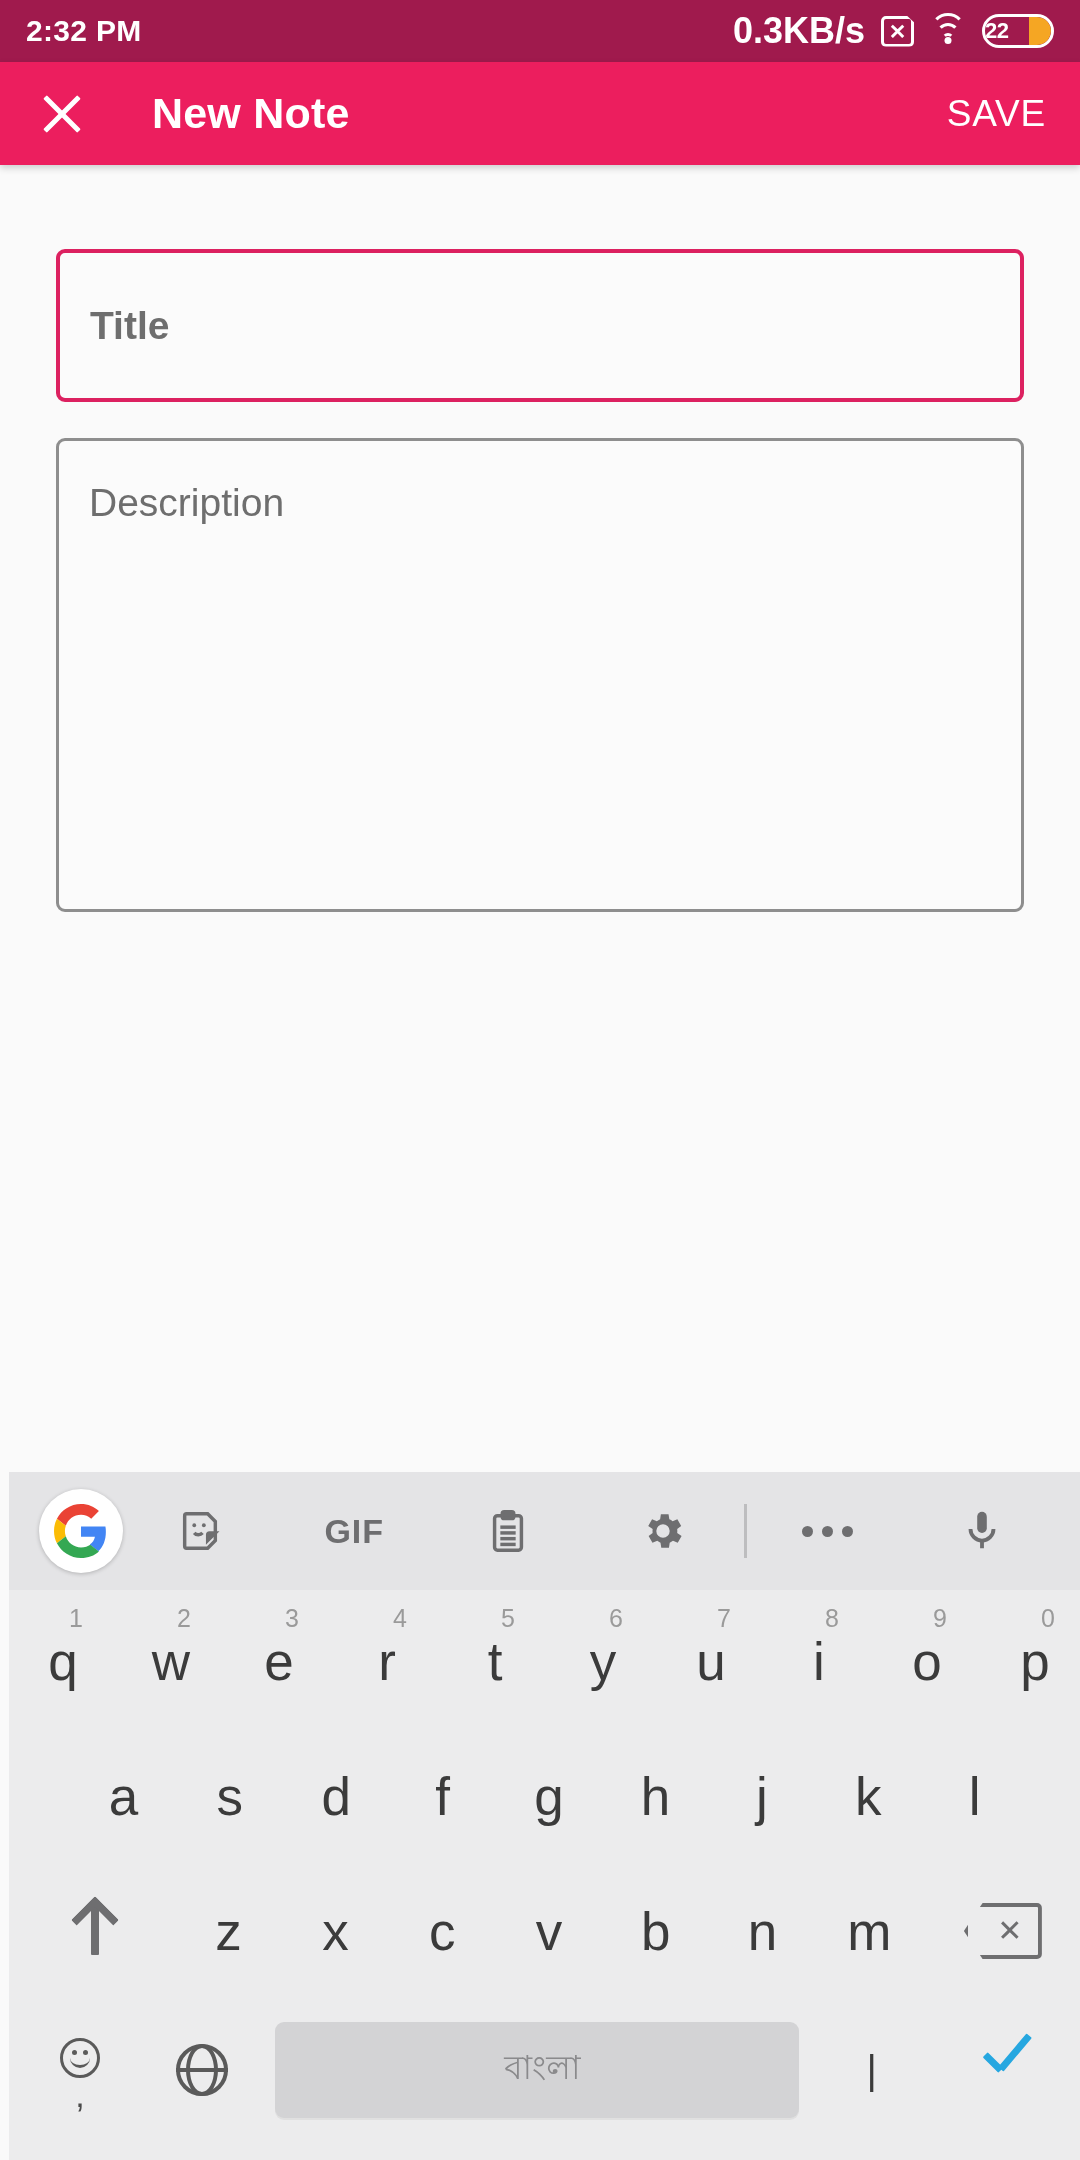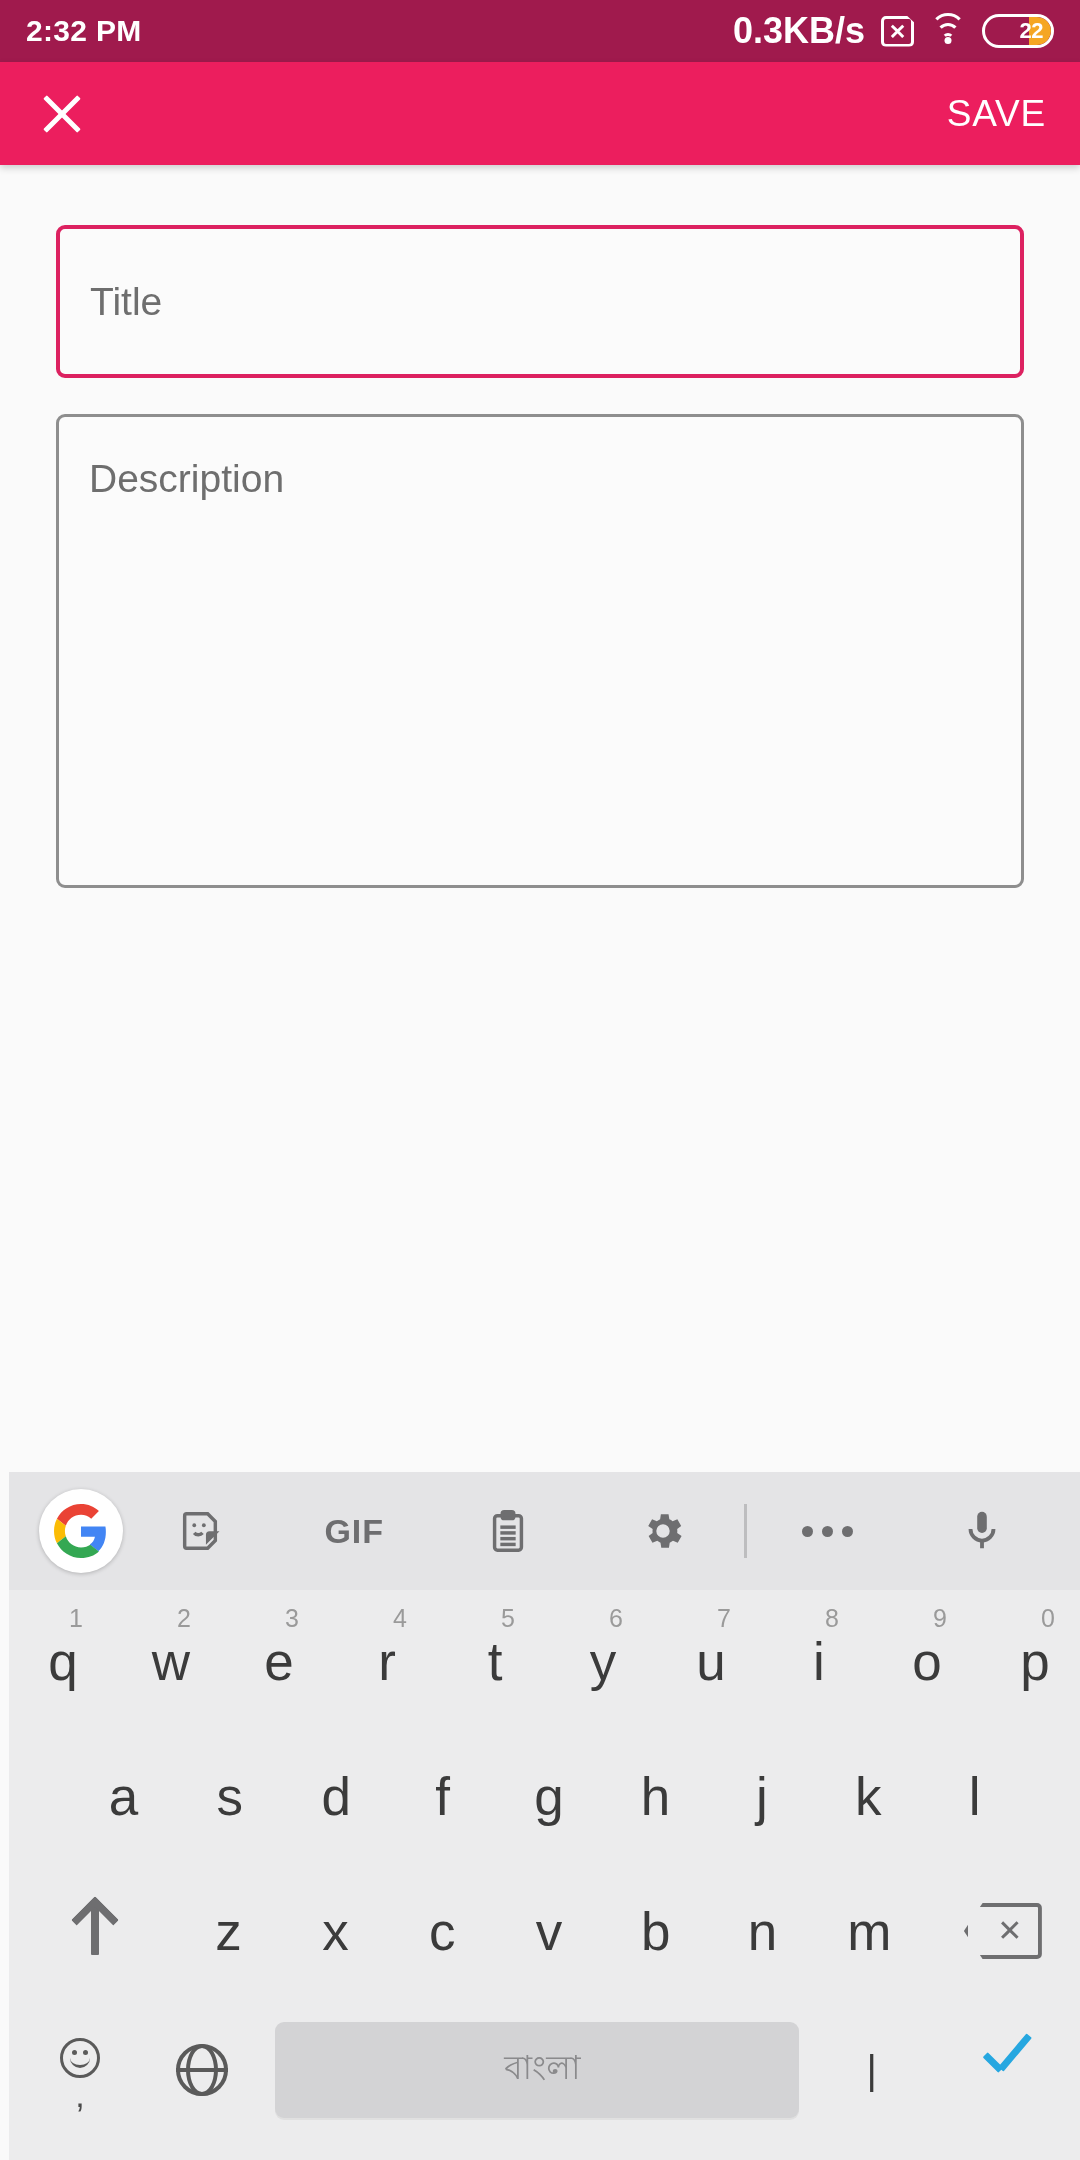--- a/index.html
+++ b/index.html
@@ -47,23 +47,23 @@
   .battery {
     position:relative; width:72px; height:34px;
     border:3px solid #fff; border-radius:17px;
     display:flex; align-items:center; overflow:hidden;
   }
   .battery .lvl {
     position:absolute; right:0; top:0; bottom:0; width:34%;
     background:#f5a623; border-radius:0 14px 14px 0;
   }
   .battery .pct {
-    position:relative; z-index:2; width:100%; text-align:right;
+    position:relative; z-index:2; width:100%; text-align:left;
     color:#fff; font-size:22px; font-weight:bold; letter-spacing:-.5px;
-    padding-right:8px;
+    padding-right:20px;
   }
 
   
   .app-bar {
     height:103px; background:#ec1e5e;
     display:flex; align-items:center; padding:0 34px;
     box-shadow:0 3px 7px rgba(0,0,0,.18);
     position:relative; z-index:5;
   }
   .close-btn {
@@ -80,24 +80,24 @@
     letter-spacing:.2px;
   }
   .save-btn {
     margin-left:auto; color:#fff; font-size:37px; letter-spacing:.8px;
     cursor:pointer;
   }
 
   
   .content { padding:0 56px; }
   .title-field {
-    margin-top:60px; height:153px;
+    margin-top:84px; height:153px;
     border:4px solid #dc2160; border-radius:9px;
     background:#fbfbfb;
-    display:flex; align-items:center; padding:0 30px;
+    display:flex; align-items:center; padding:0 30px;font-weight:bold;
   }
   .title-field .ph { color:#6e6e6e; font-size:39px; }
   .desc-field {
     margin-top:36px; height:474px;
     border:3px solid #8e8e8e; border-radius:9px;
     background:#fbfbfb;
     padding:40px 30px 0 30px;
   }
   .desc-field .ph { color:#6e6e6e; font-size:39px; }
 
@@ -239,20 +239,21 @@
         <div class="pct">22</div>
       </div>
     </div>
   </div>
 
   <div class="app-bar">
     <div class="close-btn">
         <span></span>
         <span></span>
       </div>
+    <div class="app-title">New Note</div>
     <div class="save-btn">SAVE</div>
   </div>
 
   <div class="content">
     <div class="title-field">
       <span class="ph">Title</span>
     </div>
     <div class="desc-field">
       <span class="ph">Description</span>
     </div>

